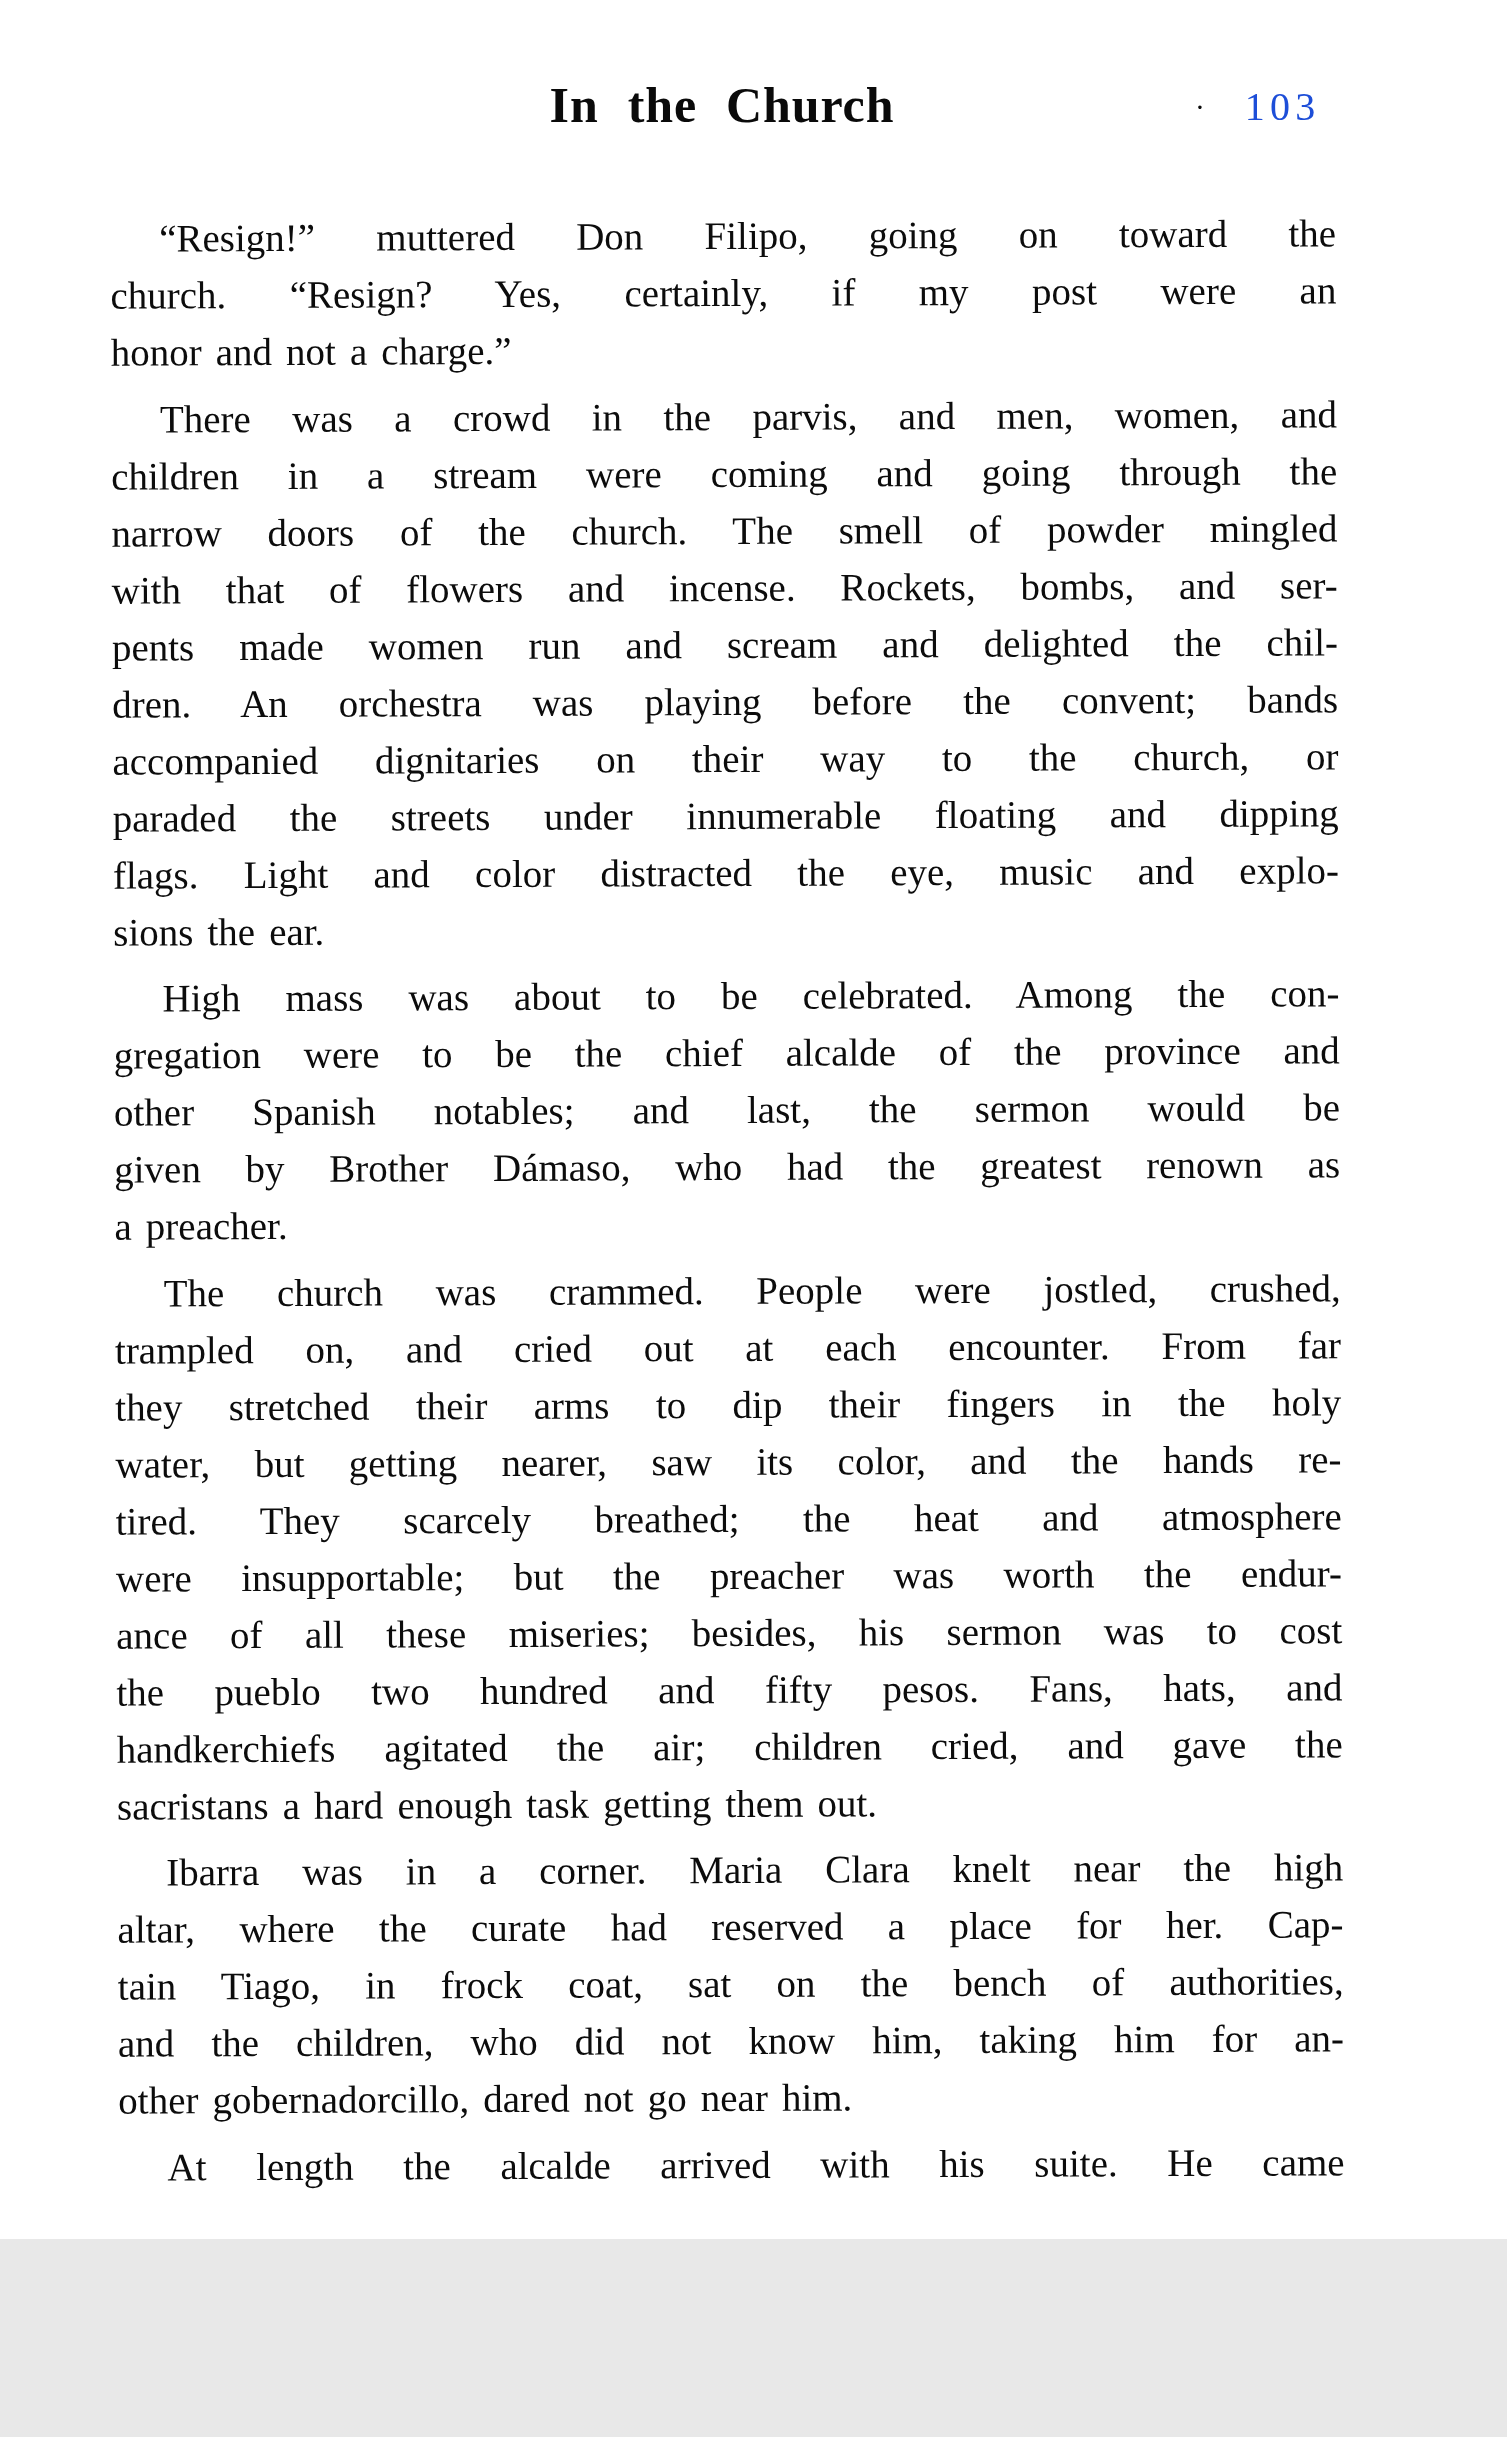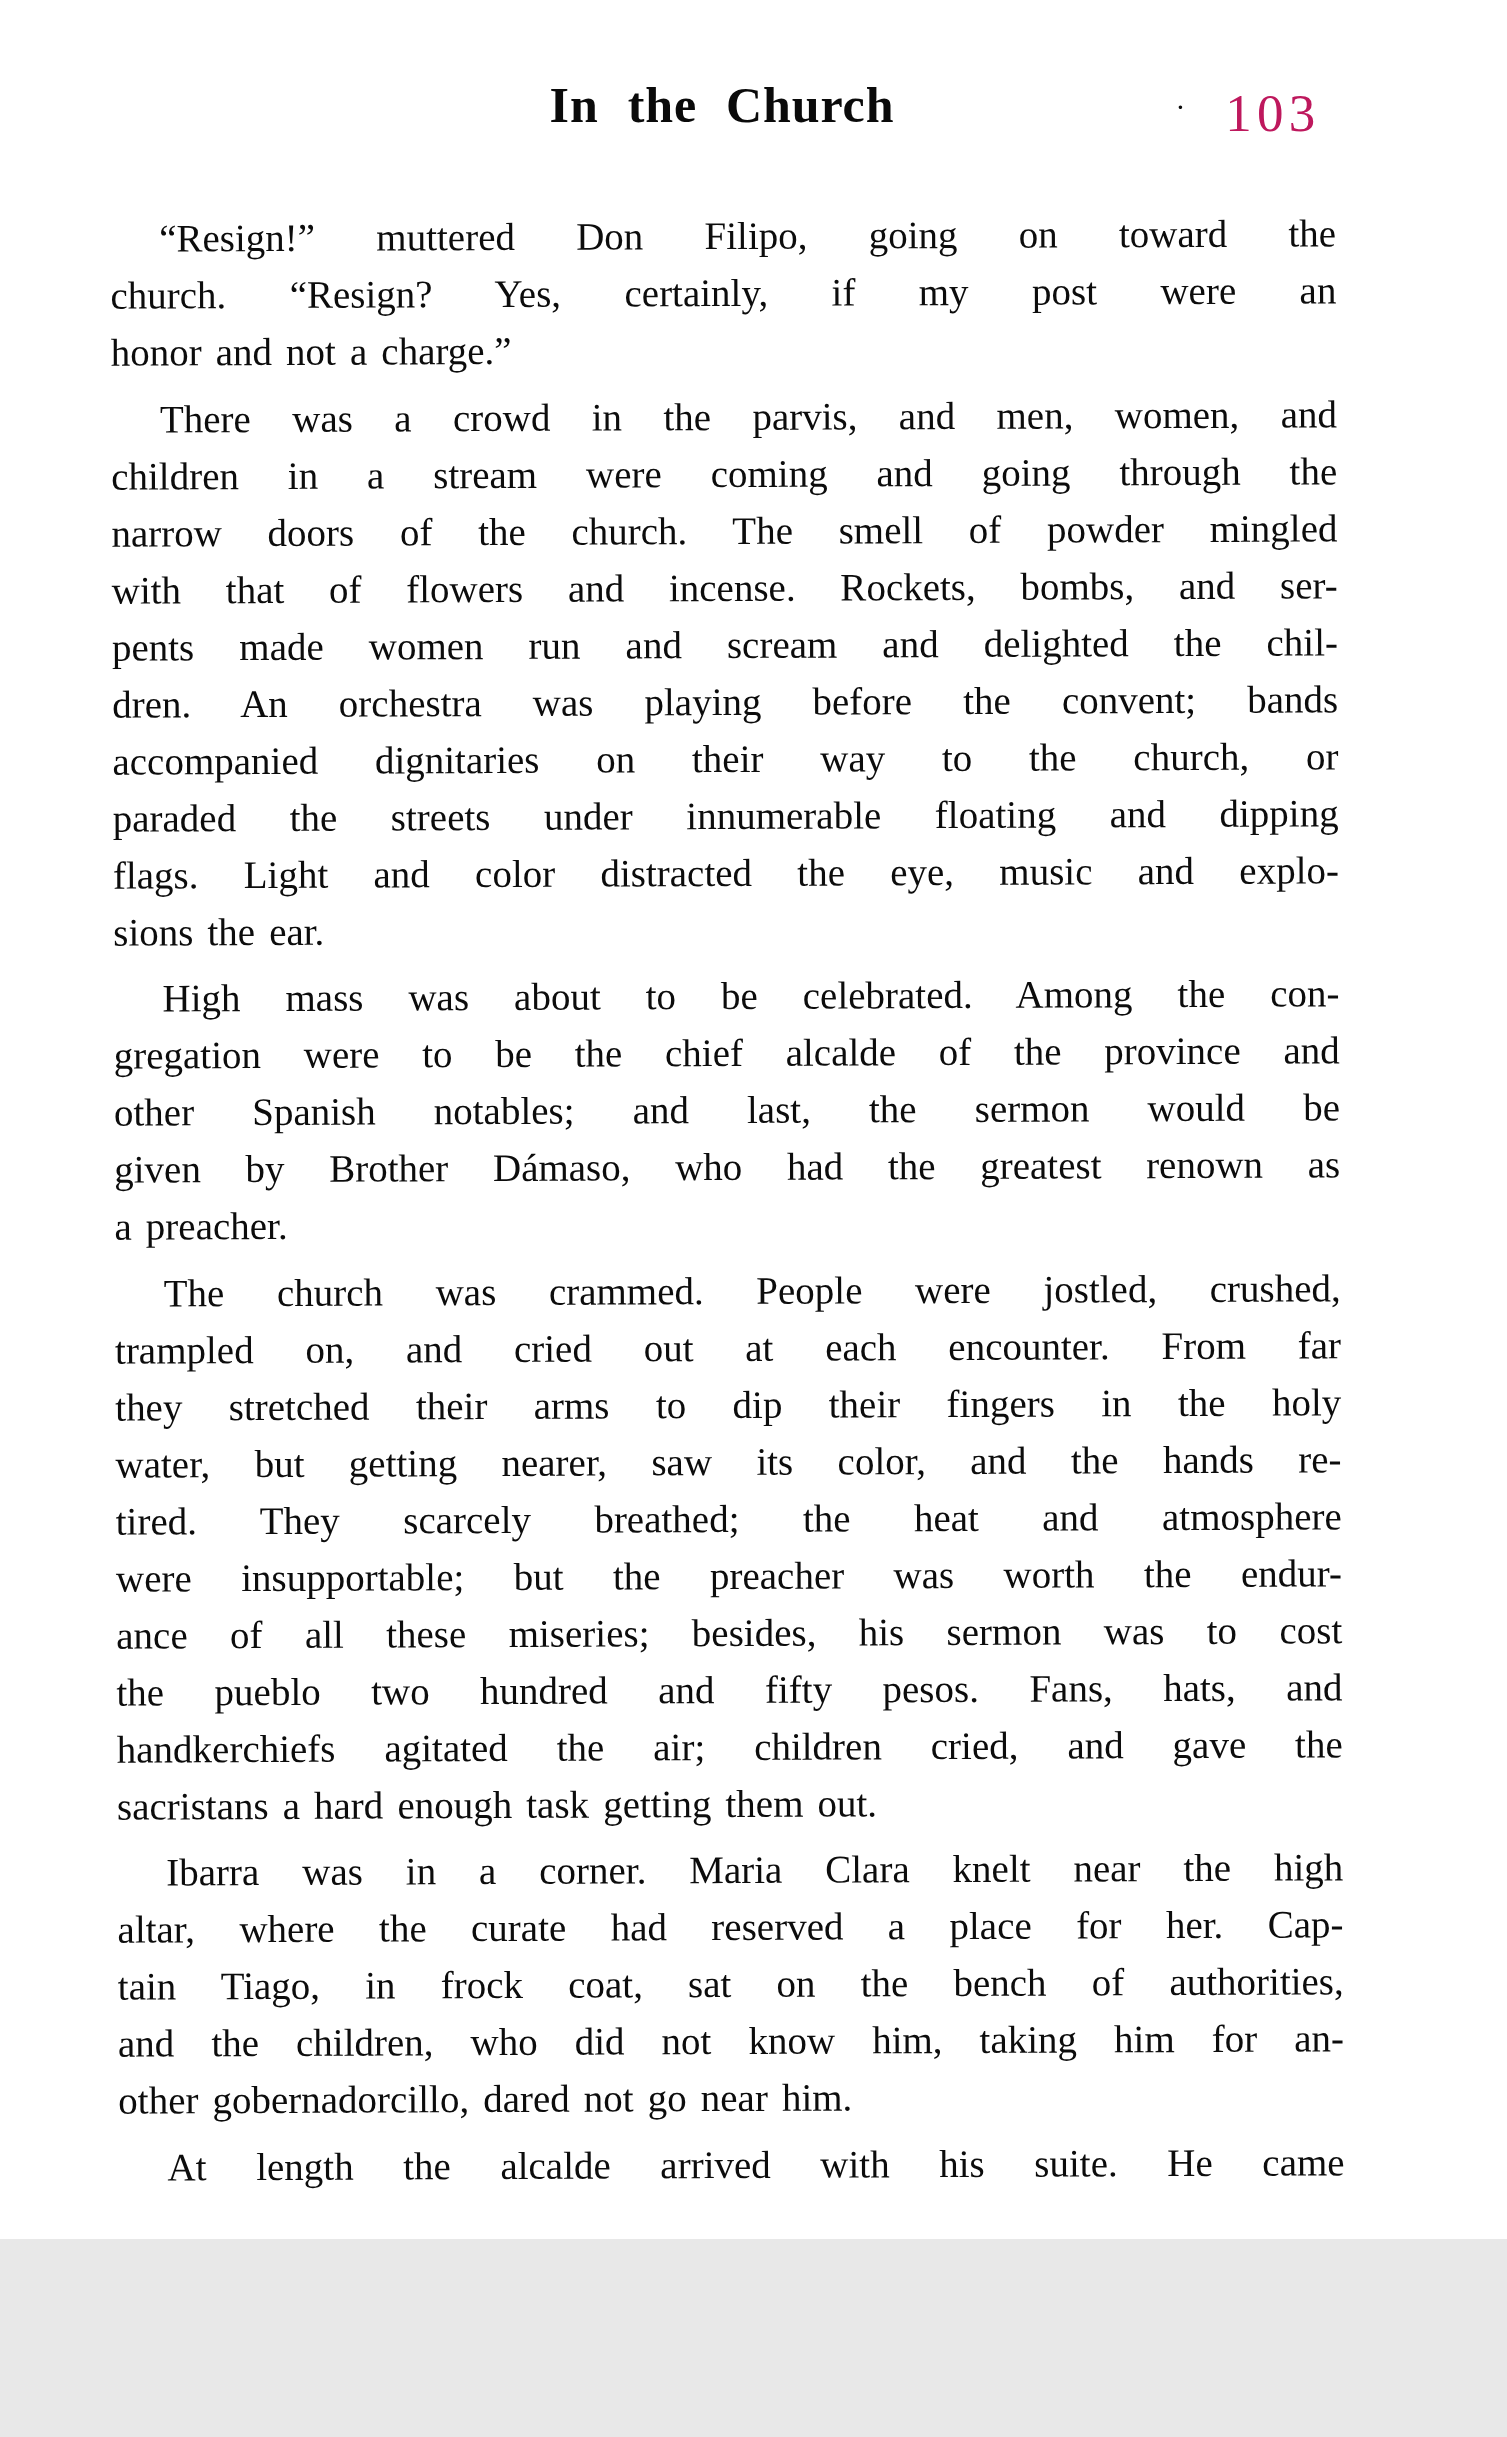--- a/index.html
+++ b/index.html
@@ -38,25 +38,25 @@
     align-items: flex-start;
   }
   .separator-dot {
     font-size: 29.5px;
     line-height: 29.5px;
     margin-right: 40px;
     margin-top: 10.4px;
     color: #0a0a0a;
   }
   .page-number {
-    font-size: 53px;
+    font-size: 40px;
     letter-spacing: 5.2px;
     font-variant-numeric: oldstyle-nums;
     font-feature-settings: "onum";
-    color: #be185d;
+    color: #1d4ed8;
   }
   
   .text-block {
     position: absolute;
     top: 207px;
     left: 110px;
     width: 1226px;
     transform: rotate(-0.25deg);
     transform-origin: 50% 0;
   }

